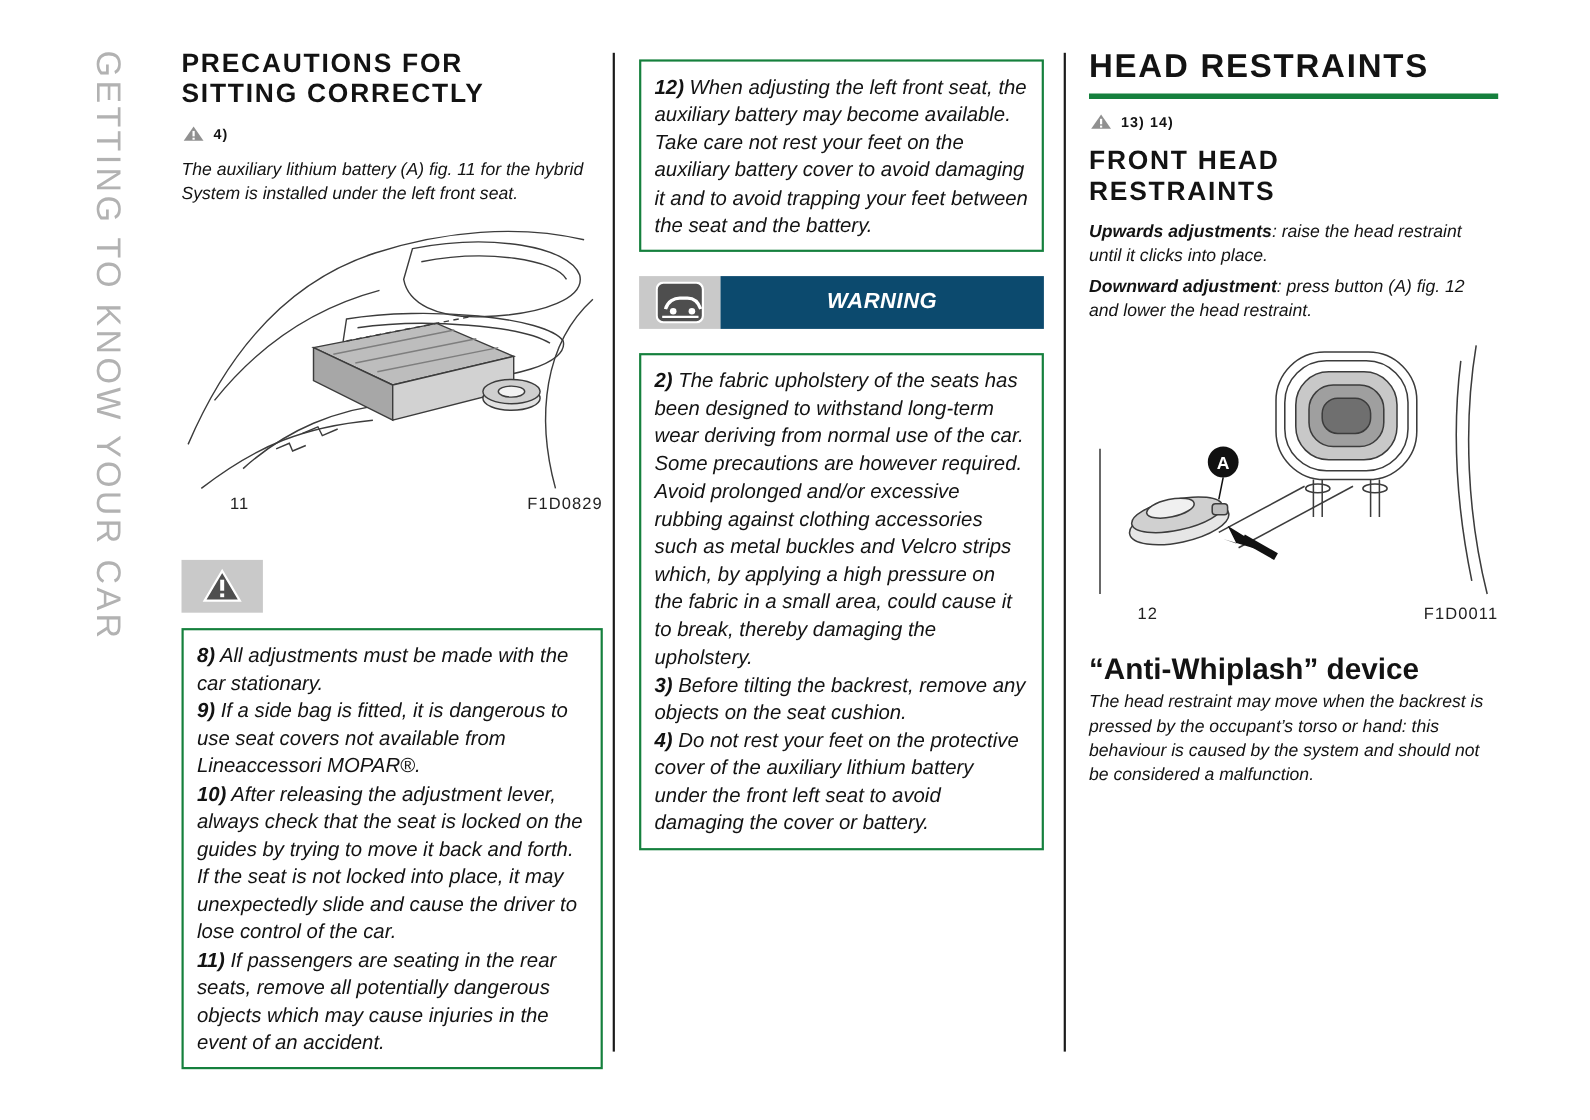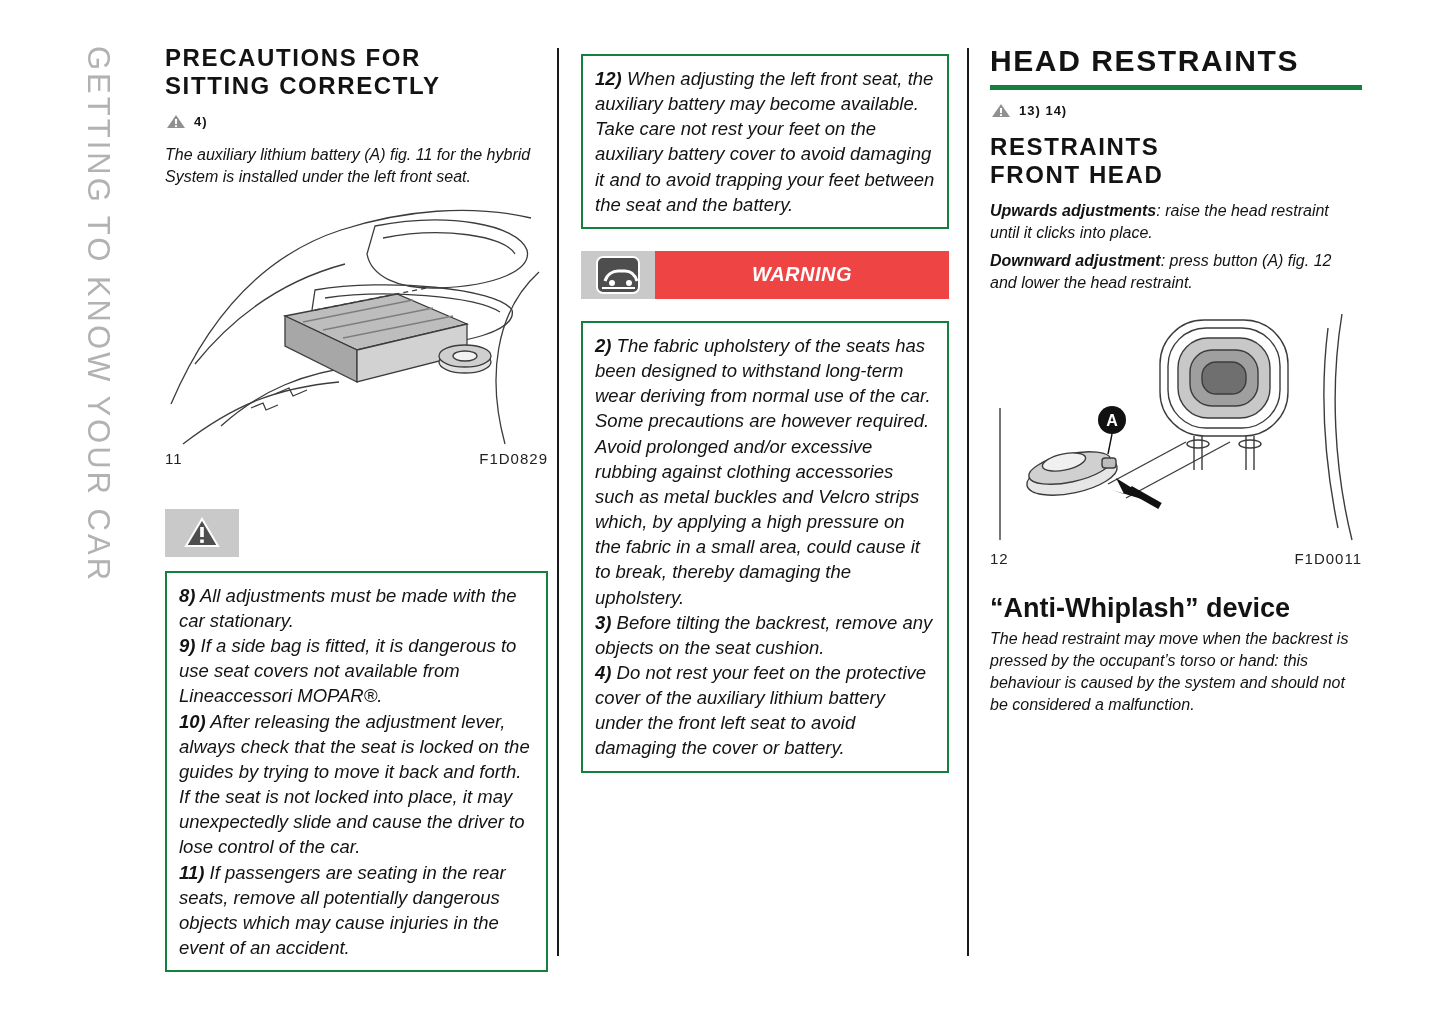--- a/index.html
+++ b/index.html
@@ -26,25 +26,25 @@
   .h-sub { font-size:24px; font-weight:bold; letter-spacing:1.6px; line-height:1.18; margin-top:18px; }
   .h-minor { font-size:27px; font-weight:bold; margin-top:26px; margin-bottom:4px; }
 
   .ref-row { display:flex; align-items:center; gap:7px; margin:12px 0 14px 0; font-size:13px; font-weight:bold; }
   .ref-row .nums { letter-spacing:1px; }
 
   .body-text { font-size:16px; line-height:1.38; margin-bottom:6px;font-style:italic; }
   .body-text b { font-weight:bold; }
 
   .figure { margin-top:6px; }
-  .fig-caption { display:flex; justify-content:space-between; font-size:15px; letter-spacing:1px; margin-top:4px; color:#222; }
+  .fig-caption { display:flex; justify-content:space-between; font-size:15px; letter-spacing:1px; margin-top:4px; color:#222;margin-left:44px; }
 
   .banner { display:flex; height:48px; width:100%; }
   .banner .icon-cell { width:74px; background:#c9c9c9; display:flex; align-items:center; justify-content:center; }
-  .banner .label-cell { flex:1; background:#ef4444; display:flex; align-items:center; justify-content:center;
+  .banner .label-cell { flex:1; background:#0c4a6e; display:flex; align-items:center; justify-content:center;
     color:#fff; font-weight:bold; font-style:italic; font-size:20px; letter-spacing:0.5px; }
 
   .tbox { border:2px solid #15803d; padding:10px 12px; font-style:italic; font-size:18.5px; line-height:1.36; }
   .tbox p { margin:0; }
   .tbox b { font-weight:bold; }
 
   .gap-sm { height:14px; } .gap-md { height:22px; } .gap-lg { height:42px; }
 
   .page-number { position:absolute; left:75px; top:1019px; font-size:18px; font-weight:bold; }
 
@@ -171,22 +171,22 @@
         <svg width="22" height="17" viewBox="0 0 22 17">
           <path d="M2 15 L11 2 L20 15 Z" fill="#909090"></path>
           <rect x="10" y="6" width="2" height="5" fill="#fff"></rect>
           <rect x="10" y="12.2" width="2" height="1.8" fill="#fff"></rect>
         </svg>
       </span>
       <span class="nums">13) 14)</span>
     </div>
 
     <div class="h-sub" style="margin-top:6px">
+      <div>FRONT HEAD</div>
       <div>RESTRAINTS</div>
-      <div>FRONT HEAD</div>
     </div>
 
     <p class="body-text" style="margin-top:10px">
       <b>Upwards adjustments</b><span>: raise the head restraint until it clicks into place.</span>
     </p>
     <p class="body-text">
       <b>Downward adjustment</b><span>: press button (A) fig. 12 and lower the head restraint.</span>
     </p>
 
     <div class="figure" style="margin-top:14px">

